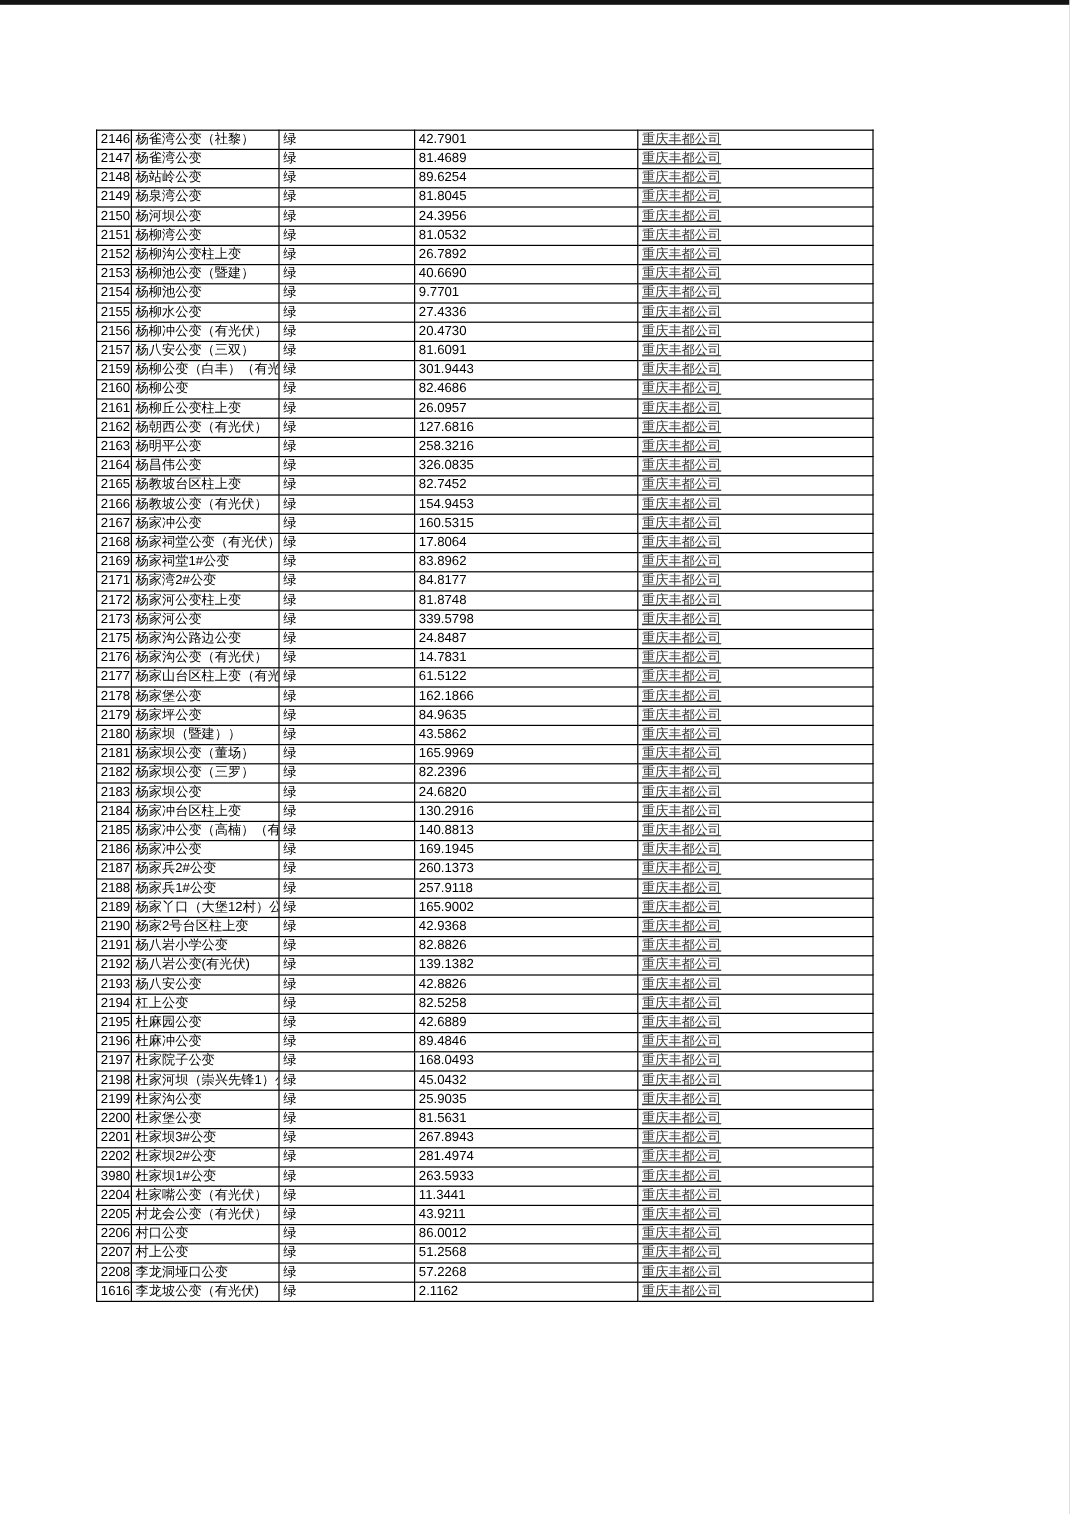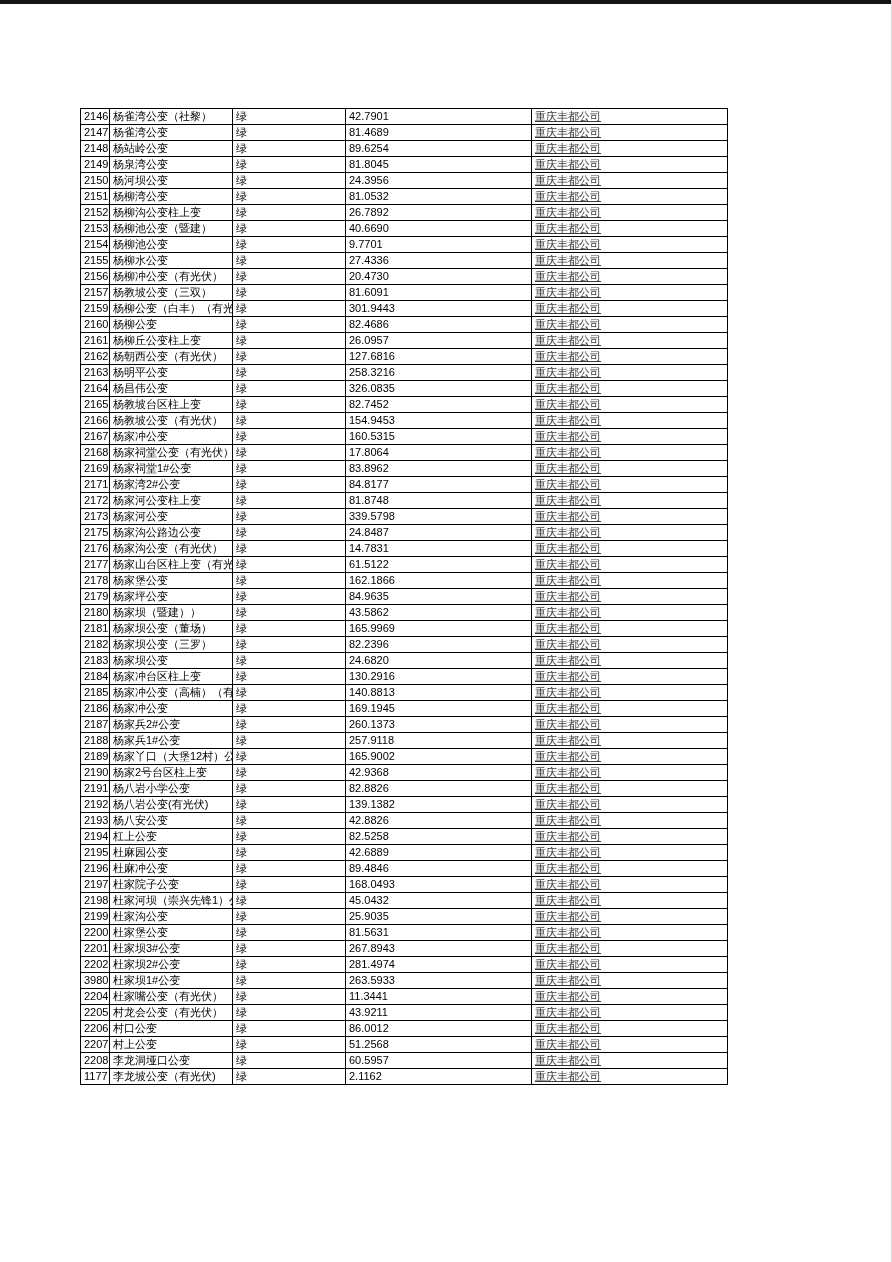--- a/index.html
+++ b/index.html
@@ -151,21 +151,21 @@
     <td class="td-name">杨柳冲公变（有光伏）</td>
     <td class="td-status">绿</td>
     <td class="td-value">20.4730</td>
     <td class="td-company">
       <span class="company-link">重庆丰都公司</span>
     </td>
   </tr>
 
   <tr>
     <td class="td-id">2157</td>
-    <td class="td-name">杨教坡公变（三双）</td>
+    <td class="td-name">杨八安公变（三双）</td>
     <td class="td-status">绿</td>
     <td class="td-value">81.6091</td>
     <td class="td-company">
       <span class="company-link">重庆丰都公司</span>
     </td>
   </tr>
 
 
   <tr>
     <td class="td-id">2159</td>
@@ -636,28 +636,28 @@
     <td class="td-value">51.2568</td>
     <td class="td-company">
       <span class="company-link">重庆丰都公司</span>
     </td>
   </tr>
 
   <tr>
     <td class="td-id">2208</td>
     <td class="td-name">李龙洞垭口公变</td>
     <td class="td-status">绿</td>
-    <td class="td-value">60.5957</td>
-    <td class="td-company">
-      <span class="company-link">重庆丰都公司</span>
-    </td>
-  </tr>
-
-  <tr>
-    <td class="td-id">1177</td>
+    <td class="td-value">57.2268</td>
+    <td class="td-company">
+      <span class="company-link">重庆丰都公司</span>
+    </td>
+  </tr>
+
+  <tr>
+    <td class="td-id">1616</td>
     <td class="td-name">李龙坡公变（有光伏)</td>
     <td class="td-status">绿</td>
     <td class="td-value">2.1162</td>
     <td class="td-company">
       <span class="company-link">重庆丰都公司</span>
     </td>
   </tr>
 
 </tbody>
 </table>

